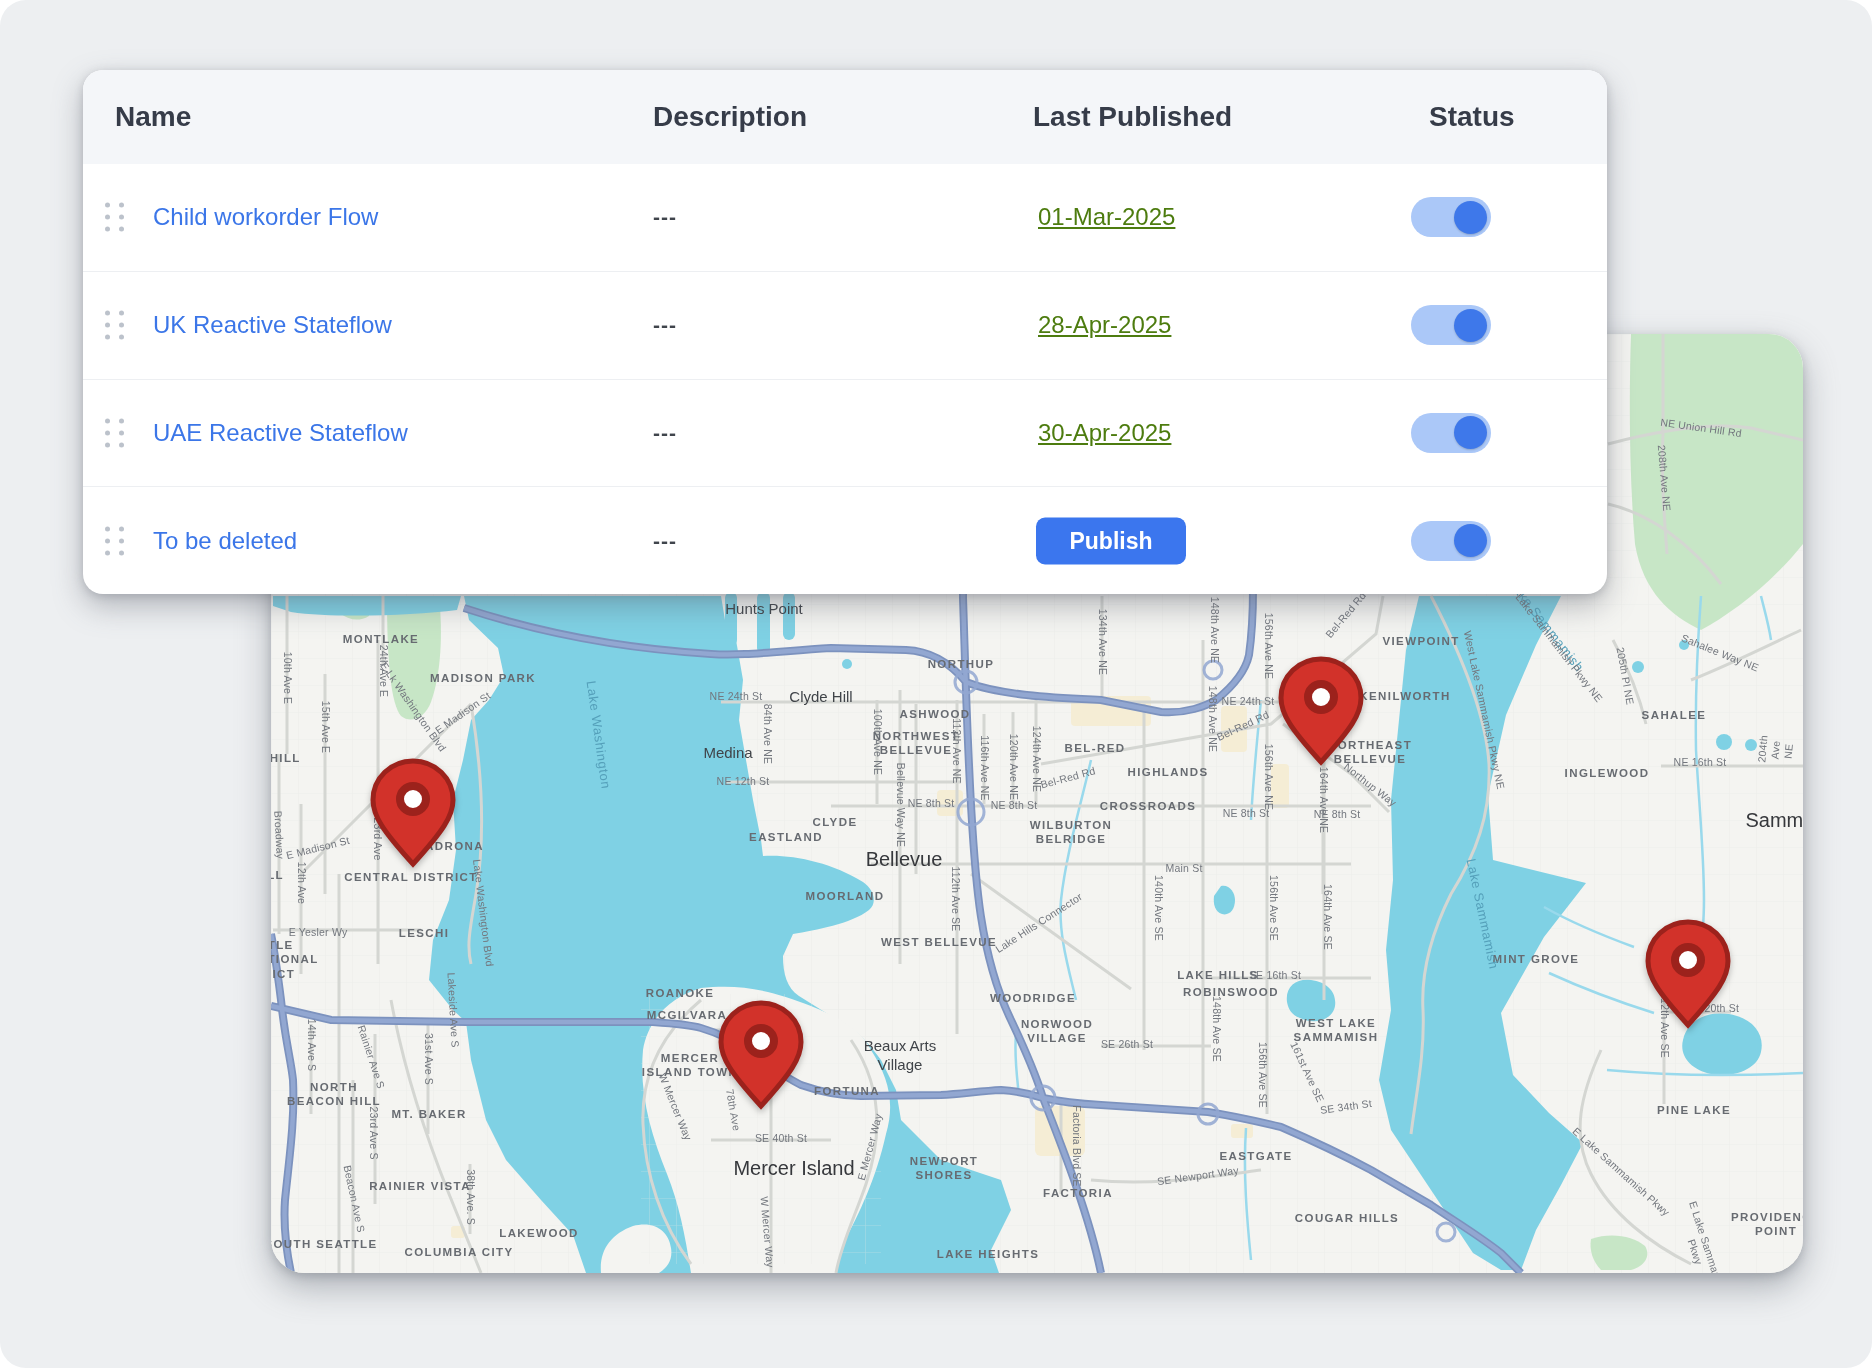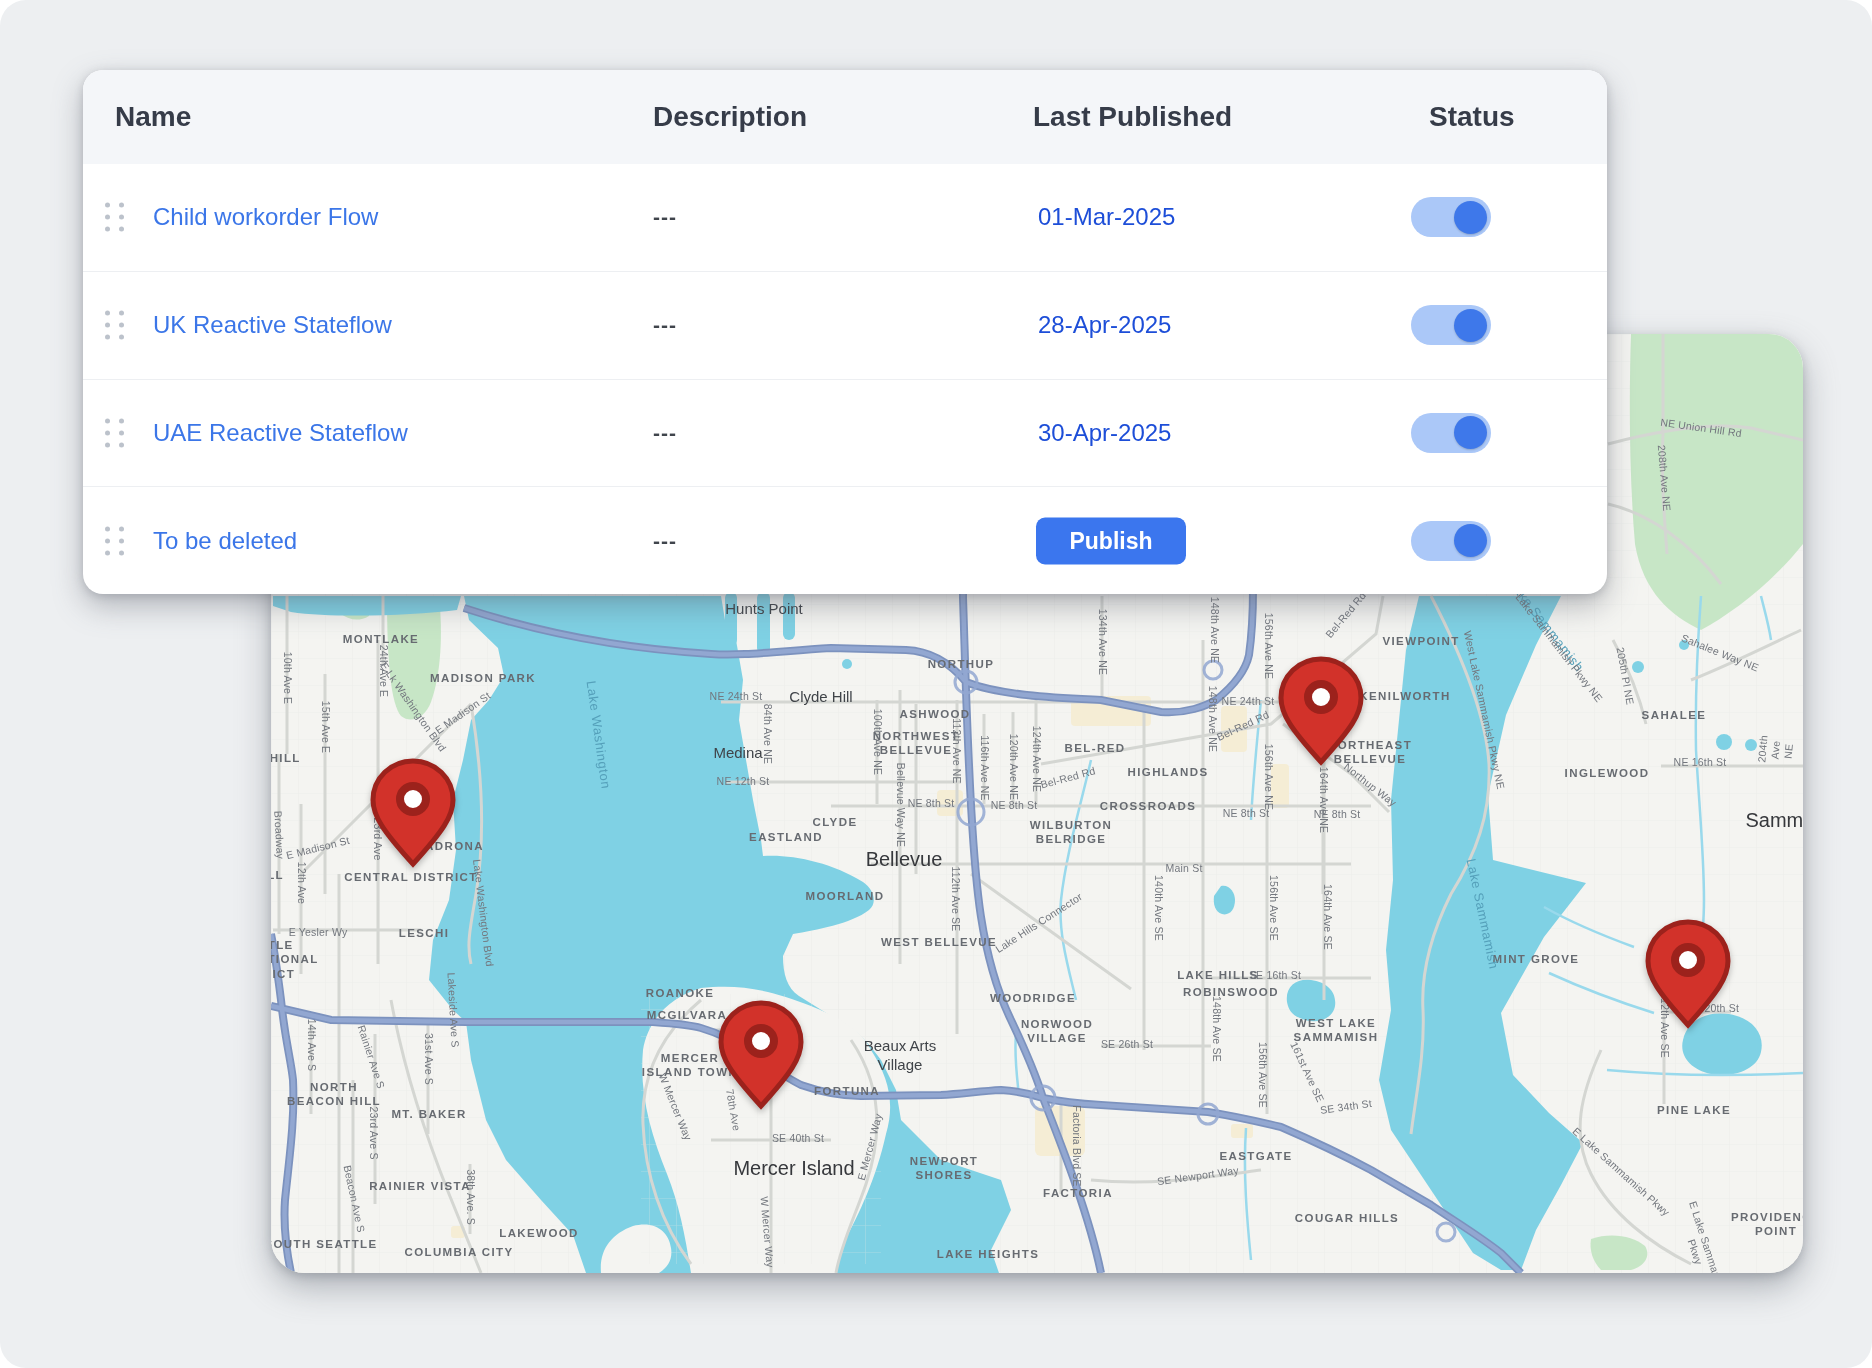--- a/index.html
+++ b/index.html
@@ -23,21 +23,21 @@
     box-shadow:0 12px 30px rgba(90,96,108,.4), 0 2px 8px rgba(90,96,108,.25);overflow:hidden;}
   .t-header{position:absolute;left:0;top:0;width:100%;height:94px;background:#f4f6f9;}
   .t-header span{position:absolute;top:50%;transform:translateY(-50%);font-size:28px;font-weight:700;color:#363c49;}
   .t-rows{position:absolute;left:0;top:94px;width:100%;bottom:0;display:flex;flex-direction:column;}
   .t-row{position:relative;flex:1;border-bottom:1px solid #edeff2;}
   .t-row:last-child{border-bottom:none;}
   .drag{position:absolute;left:22px;top:50%;transform:translateY(-50%);display:grid;grid-template-columns:5px 5px;grid-gap:7px 9px;}
   .drag i{width:5px;height:5px;border-radius:50%;background:#bcc2cb;}
   .r-name{position:absolute;left:70px;top:50%;transform:translateY(-50%);font-size:24px;font-weight:500;color:#3b76e8;cursor:pointer;}
   .r-desc{position:absolute;left:570px;top:50%;transform:translateY(-50%);font-size:21px;font-weight:700;color:#40454c;letter-spacing:1px;}
-  .r-date{position:absolute;left:955px;top:50%;transform:translateY(-50%);font-size:24px;color:#1d4ed8;}
+  .r-date{position:absolute;left:955px;top:50%;transform:translateY(-50%);font-size:24px;color:#4d7c0f;text-decoration:underline;}
   .r-publish{position:absolute;left:953px;top:50%;transform:translateY(-50%);width:150px;height:47px;border:none;border-radius:9px;
     background:#3b76ee;color:#fff;font-family:inherit;font-size:23px;font-weight:600;cursor:pointer;}
   .toggle{position:absolute;left:1328px;top:50%;transform:translateY(-50%);width:80px;height:40px;border-radius:20px;background:#abc8f8;cursor:pointer;}
   .toggle .knob{position:absolute;right:4px;top:3.5px;width:33px;height:33px;border-radius:50%;background:#3e78ea;box-shadow:0 1px 2px rgba(0,0,0,.18);}
 </style>
 </head>
 <body>
 
 <div id="stage">
 
@@ -203,21 +203,21 @@
         <div class="map-label ml-h" style="left: 985px; top: 822px;">EASTGATE</div>
         <div class="map-label ml-h" style="left: 1076px; top: 884px;">COUGAR HILLS</div>
         <div class="map-label ml-h" style="left: 947px; top: 641px;">LAKE HILLS</div>
         <div class="map-label ml-h" style="left: 960px; top: 658px;">ROBINSWOOD</div>
         <div class="map-label ml-h" style="left: 1065px; top: 696px;">WEST LAKE
 SAMMAMISH</div>
         <div class="map-label ml-h" style="left: 1265px; top: 625px;">MINT GROVE</div>
         <div class="map-label ml-h" style="left: 1423px; top: 776px;">PINE LAKE</div>
         <div class="map-label ml-h" style="left: 1505px; top: 890px;">PROVIDENCE
 POINT</div>
-        <div class="map-label ml-c" style="left: 457px; top: 419px; margin-left: 10px;">Medina</div>
+        <div class="map-label ml-c" style="left: 457px; top: 419px;">Medina</div>
         <div class="map-label ml-c" style="left: 550px; top: 363px;">Clyde Hill</div>
         <div class="map-label ml-c" style="left: 493px; top: 275px;">Hunts Point</div>
         <div class="map-label ml-c" style="left: 629px; top: 722px;">Beaux Arts
 Village</div>
         <div class="map-label ml-b" style="left: 633px; top: 525px;">Bellevue</div>
         <div class="map-label ml-b" style="left: 523px; top: 834px;">Mercer Island</div>
         <div class="map-label ml-b" style="left: 1530px; top: 486px;">Sammamish</div>
         <div class="map-label ml-w" style="left: 327px; top: 401px; transform: translate(-50%, -50%) rotate(82deg);">Lake Washington</div>
         <div class="map-label ml-w" style="left: 1275px; top: 292px; transform: translate(-50%, -50%) rotate(52deg);">Lake Sammamish</div>
         <div class="map-label ml-w" style="left: 1211px; top: 580px; transform: translate(-50%, -50%) rotate(78deg);">Lake Sammamish</div>
@@ -278,21 +278,21 @@
         <div class="map-label ml-s" style="left: 1213px; top: 376px; transform: translate(-50%, -50%) rotate(78deg);">West Lake Sammamish Pkwy NE</div>
         <div class="map-label ml-s" style="left: 1288px; top: 314px; transform: translate(-50%, -50%) rotate(52deg);">Lake Sammamish Pkwy NE</div>
         <div class="map-label ml-s" style="left: 1354px; top: 342px; transform: translate(-50%, -50%) rotate(80deg);">205th Pl NE</div>
         <div class="map-label ml-s" style="left: 1449px; top: 319px; transform: translate(-50%, -50%) rotate(22deg);">Sahalee Way NE</div>
         <div class="map-label ml-s" style="left: 1429px; top: 429px;">NE 16th St</div>
         <div class="map-label ml-s" style="left: 1505px; top: 416px; transform: translate(-50%, -50%) rotate(-85deg);">204th Ave NE</div>
         <div class="map-label ml-s" style="left: 1430px; top: 94px; transform: translate(-50%, -50%) rotate(8deg);">NE Union Hill Rd</div>
         <div class="map-label ml-s" style="left: 1393px; top: 144px; transform: translate(-50%, -50%) rotate(85deg);">208th Ave NE</div>
         <div class="map-label ml-s" style="left: 927px; top: 842px; transform: translate(-50%, -50%) rotate(-8deg);">SE Newport Way</div>
         <div class="map-label ml-s" style="left: 805px; top: 812px; transform: translate(-50%, -50%) rotate(90deg);">Factoria Blvd SE</div>
-        <div class="map-label ml-s" style="left: 510px; top: 805px; margin-left: 17px;">SE 40th St</div>
+        <div class="map-label ml-s" style="left: 510px; top: 805px;">SE 40th St</div>
         <div class="map-label ml-s" style="left: 404px; top: 773px; transform: translate(-50%, -50%) rotate(68deg);">W Mercer Way</div>
         <div class="map-label ml-s" style="left: 496px; top: 898px; transform: translate(-50%, -50%) rotate(85deg);">W Mercer Way</div>
         <div class="map-label ml-s" style="left: 462px; top: 776px; transform: translate(-50%, -50%) rotate(80deg);">78th Ave</div>
         <div class="map-label ml-s" style="left: 599px; top: 813px; transform: translate(-50%, -50%) rotate(-75deg);">E Mercer Way</div>
         <div class="map-label ml-s" style="left: 1350px; top: 838px; transform: translate(-50%, -50%) rotate(42deg);">E Lake Sammamish Pkwy</div>
         <div class="map-label ml-s" style="left: 1430px; top: 916px; transform: translate(-50%, -50%) rotate(72deg);">E Lake Sammamish Pkwy</div>
         <div class="map-label ml-s" style="left: 1442px; top: 675px;">SE 20th St</div>
         <div class="map-label ml-s" style="left: 1393px; top: 691px; transform: translate(-50%, -50%) rotate(90deg);">212th Ave SE</div>
       </div>
     <div id="map-pins">

